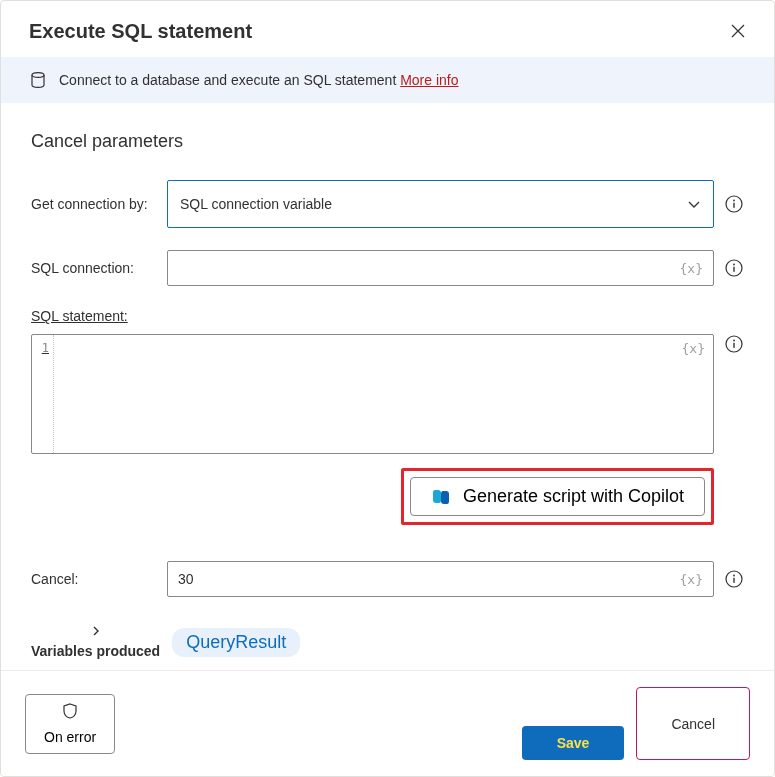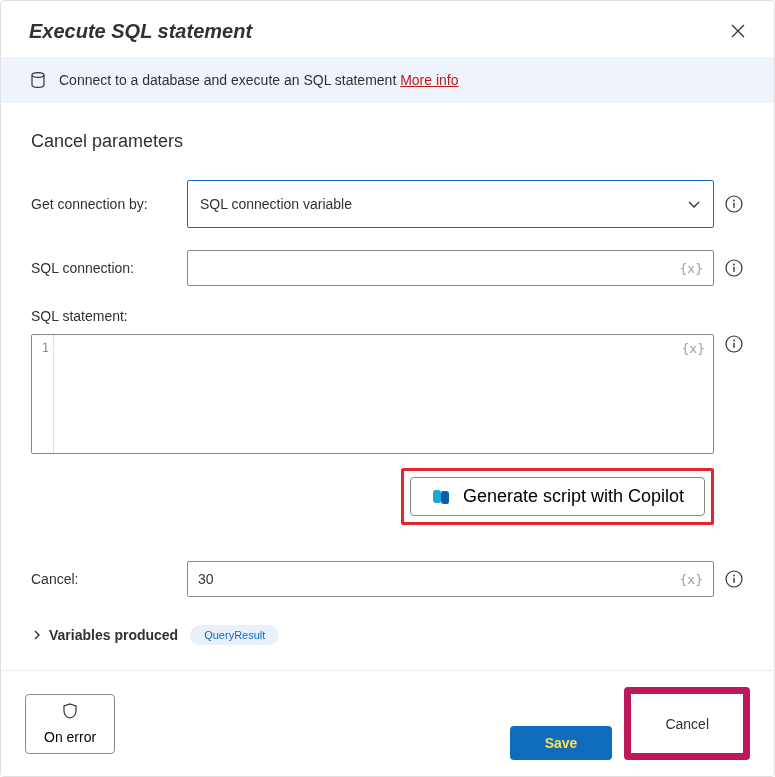--- a/index.html
+++ b/index.html
@@ -1,52 +1,52 @@
 <!DOCTYPE html>
 <html><head>
   <meta charset="utf-8">
   <style>
     * { margin: 0; padding: 0; box-sizing: border-box; }
     body { font-family: 'Segoe UI', -apple-system, sans-serif; font-size: 14px; color: #323130; background: #fff; width: 775px; height: 777px; border: 1px solid #e1dfdd; border-radius: 4px; overflow: hidden; display: flex; flex-direction: column; }
     .header { display: flex; justify-content: space-between; align-items: center; padding: 18px 24px 14px 28px; }
-    .header h1 { font-size: 20px; font-weight: 600; font-style: italic; }
+    .header h1 { font-size: 20px; font-weight: 600; }
     .close-btn { background: none; border: none; cursor: pointer; padding: 4px; display: flex; }
     .info-banner { background: #eef3fc; display: flex; align-items: center; padding: 14px 28px; gap: 12px; }
     .info-banner .msg { font-size: 14px; color: #323130; }
     .info-banner .msg a { color: #b91c1c; text-decoration: underline; }
     .content { padding: 28px 30px 10px 30px; flex: 1; overflow: auto; }
     .section-title { font-size: 18px; font-weight: 400; margin-bottom: 28px; }
-    .field-row { display: flex; align-items: center; margin-bottom: 22px; gap: 26px; }
+    .field-row { display: flex; align-items: center; margin-bottom: 22px; gap: 6px; }
     .field-row .label { width: 130px; flex-shrink: 0; font-size: 14px; }
     .field-row .control-wrap { flex: 1; display: flex; align-items: center; gap: 10px; }
     .select-control { flex: 1; height: 48px; border: 1px solid #0f6cbd; border-radius: 2px; display: flex; align-items: center; justify-content: space-between; padding: 0 12px; cursor: pointer; background: #fff; }
     .text-input { flex: 1; height: 36px; border: 1px solid #8a8886; border-radius: 2px; display: flex; align-items: center; justify-content: space-between; padding: 0 10px; background: #fff; }
     .text-input span.val { flex: 1; }
     .varbrace { color: #a19f9d; font-size: 13px; font-family: monospace; }
     .info-icon-btn { background: none; border: none; cursor: pointer; padding: 0; display: flex; width: 20px; height: 20px; align-items: center; justify-content: center; }
-    .block-field { margin-bottom: 14px; }
+    .block-field { margin-bottom: 14px; text-decoration: underline; }
     .block-field .blk-label { margin-bottom: 10px; display: block; }
     .editor-row { display: flex; align-items: flex-start; gap: 10px; }
     .code-editor { flex: 1; border: 1px solid #8a8886; border-radius: 2px; height: 120px; display: flex; background: #fff; position: relative; }
     .gutter { width: 22px; border-right: 1px dotted #c8c6c4; text-align: right; padding: 6px 4px 0 0; color: #8a8886; font-size: 12px; font-family: Consolas, monospace; }
     .editor-body { flex: 1; position: relative; }
     .editor-body .varbrace { position: absolute; top: 6px; right: 8px; }
     .gen-row { display: flex; justify-content: flex-end; padding-right: 30px; margin-bottom: 36px; }
     .gen-highlight { border: 3px solid #e3262d; padding: 6px; border-radius: 2px; }
     .gen-btn { display: flex; align-items: center; gap: 12px; border: 1px solid #8a8886; border-radius: 4px; background: #fff; padding: 8px 20px; cursor: pointer; font-size: 18px; }
     .vars-row { display: flex; align-items: center; gap: 12px; margin-top: 28px; }
-    .vars-toggle { display: flex; align-items: center; gap: 6px; cursor: pointer; }
+    .vars-toggle { display: flex; align-items: center; gap: 6px; cursor: pointer; flex-direction: column; }
     .vars-toggle .lbl { font-weight: 600; font-size: 14px; }
-    .var-chip { background: #e8f1fb; color: #0f6cbd; padding: 4px 14px; border-radius: 12px; font-size: 11px; cursor: pointer; }
+    .var-chip { background: #e8f1fb; color: #0f6cbd; padding: 4px 14px; border-radius: 12px; font-size: 18px; cursor: pointer; }
     .footer { border-top: 1px solid #edebe9; padding: 16px 24px; display: flex; justify-content: space-between; align-items: center; background: #fff; }
     .on-error-btn { display: flex; align-items: center; gap: 10px; border: 1px solid #8a8886; border-radius: 4px; background: #fff; padding: 8px 18px; cursor: pointer; font-size: 14px; flex-direction: column; }
     .footer-right { display: flex; gap: 12px; }
     .btn { border-radius: 4px; padding: 8px 34px; font-size: 14px; cursor: pointer; border: 1px solid transparent; }
     .btn-primary { background: #0f6cbd; color: #fde047; font-weight: 600; margin-top: 39px; }
-    .btn-secondary { background: #fff; border: 7px solid #be185d; color: #323130; }
+    .btn-secondary { background: #fff; border: 1px solid #be185d; color: #323130; }
     svg { display: block; }
   </style>
 </head>
 <body>
 
 <div class="header">
   <h1>Execute SQL statement</h1>
   <button class="close-btn">
     <svg width="16" height="16" viewBox="0 0 16 16">
         <path d="M2 2 L14 14 M14 2 L2 14" stroke="#323130" stroke-width="1.2" fill="none"></path>

